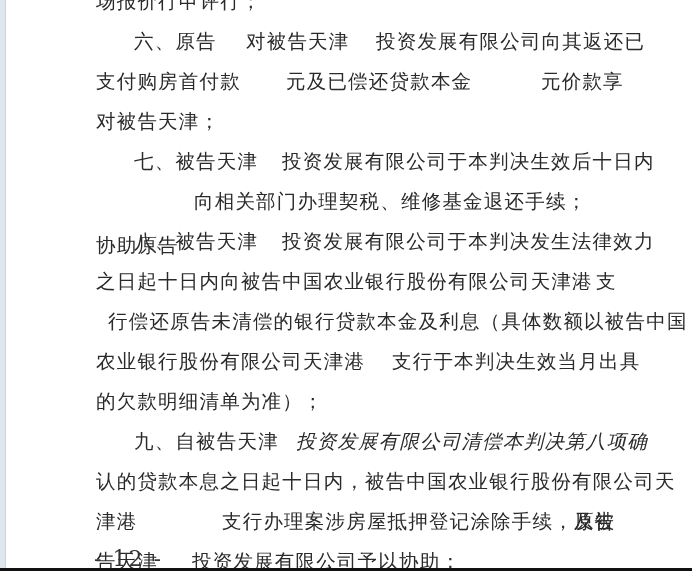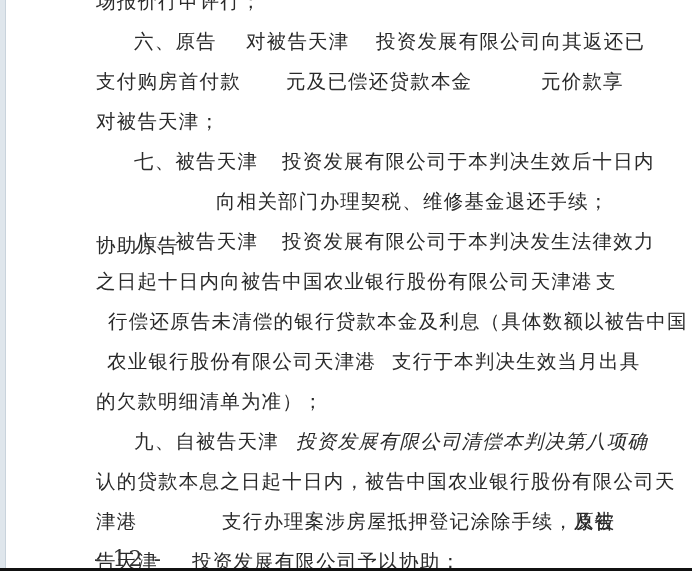--- a/index.html
+++ b/index.html
@@ -51,35 +51,35 @@
     </div>
     <div class="line">
       <span class="seg" style="left: 0px;">对被告天津；</span>
     </div>
     <div class="line">
       <span class="seg" style="left: 38px;">七、被告天津</span>
       <span class="seg" style="left: 186px;">投资发展有限公司于本判决生效后十日内</span>
     </div>
     <div class="line">
       <span class="seg" style="left: 0px; margin-top: 44px;">协助原告</span>
-      <span class="seg" style="left: 120px;">向相关部门办理契税、维修基金退还手续；</span>
+      <span class="seg" style="left: 98px;">向相关部门办理契税、维修基金退还手续；</span>
     </div>
     <div class="line">
       <span class="seg" style="left: 38px;">八、被告天津</span>
       <span class="seg" style="left: 186px;">投资发展有限公司于本判决发生法律效力</span>
     </div>
     <div class="line">
       <span class="seg" style="left: 0px;">之日起十日内向被告中国农业银行股份有限公司天津港</span>
       <span class="seg" style="left: 500px;">支</span>
     </div>
     <div class="line">
       <span class="seg" style="left: 0px; margin-left: 12px;">行偿还原告未清偿的银行贷款本金及利息（具体数额以被告中国</span>
     </div>
     <div class="line">
-      <span class="seg" style="left: 0px; margin-left: 11px;">农业银行股份有限公司天津港</span>
+      <span class="seg" style="left: 0px;">农业银行股份有限公司天津港</span>
       <span class="seg" style="left: 296px;">支行于本判决生效当月出具</span>
     </div>
     <div class="line">
       <span class="seg" style="left: 0px;">的欠款明细清单为准）；</span>
     </div>
     <div class="line">
       <span class="seg" style="left: 38px;">九、自被告天津</span>
       <span class="seg" style="left: 200px; font-style: italic;">投资发展有限公司清偿本判决第八项确</span>
     </div>
     <div class="line">

